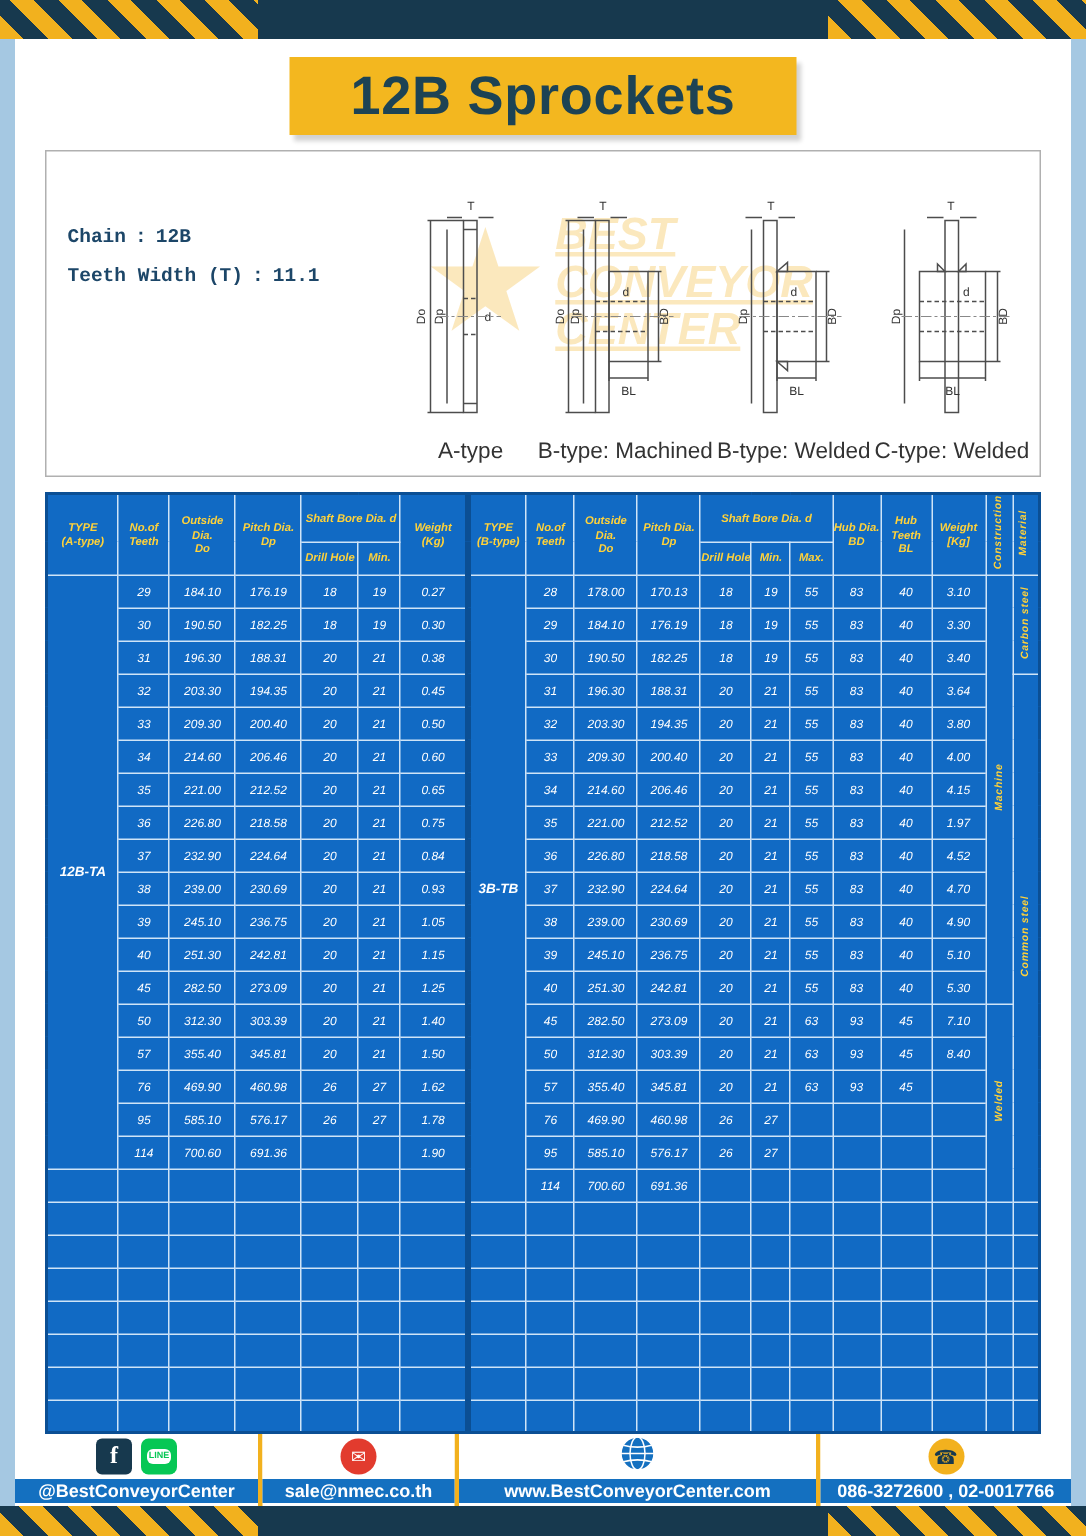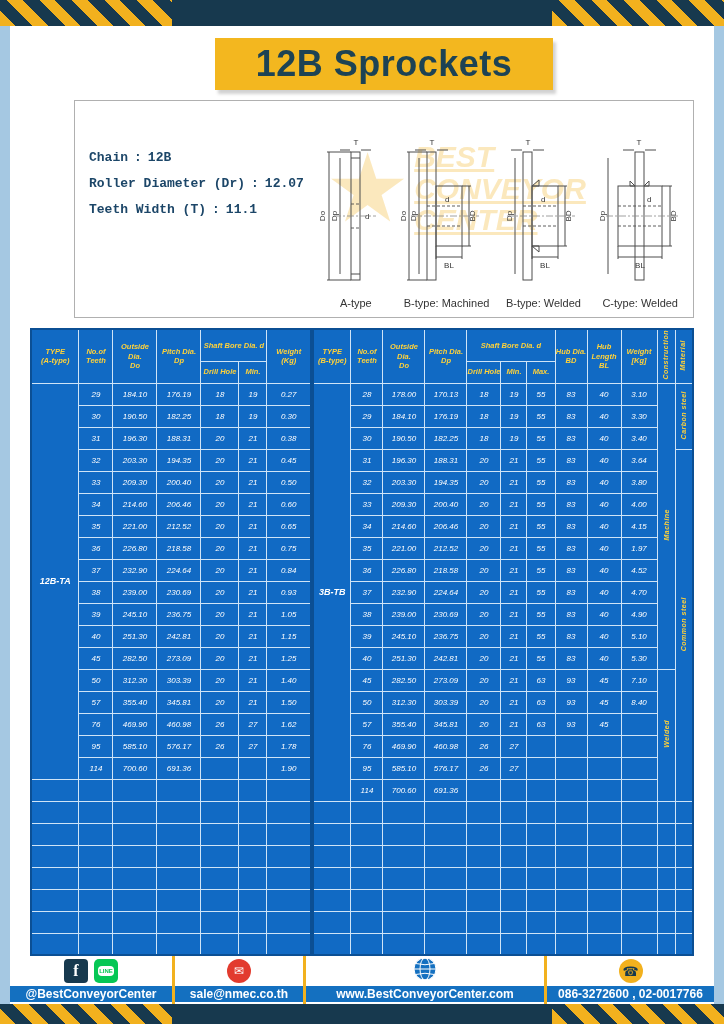--- a/index.html
+++ b/index.html
@@ -7,39 +7,39 @@
          font-family:"Liberation Sans",sans-serif;}
   
   .hazard{position:absolute;left:0;right:0;background:#17394e;}
   .hazard-top{top:0;height:26px;}
   .hazard-bottom{bottom:0;height:20px;}
   .hazard::before,.hazard::after{content:"";position:absolute;top:0;bottom:0;width:172px;
      background:repeating-linear-gradient(45deg,#f2b11e 0 11px,#17394e 11px 23px);}
   .hazard::before{left:0;}
   .hazard::after{right:0;}
   
-  .page{position:absolute;top:26px;bottom:20px;left:10px;right:10px;background:#ffffff;padding-left:44px;}
+  .page{position:absolute;top:26px;bottom:20px;left:10px;right:10px;background:#ffffff;}
   
   .banner{width:338px;height:52px;margin:12px auto 0;background:#f3b71f;display:flex;
           align-items:center;justify-content:center;box-shadow:3px 4px 3px rgba(0,0,0,.18);}
   .banner span{font-size:36px;font-weight:bold;color:#1d4354;letter-spacing:.5px;}
   
   .spec-box{position:relative;margin:10px 20px 0;height:216px;border:1px solid #b0b0b0;
             display:flex;background:#fff;overflow:hidden;}
   .spec-text{width:238px;padding:44px 0 0 14px;box-sizing:border-box;z-index:1;font-family:Liberation Mono, monospace;}
   .spec-line{font-size:13px;font-weight:bold;color:#1c4668;line-height:26px;white-space:nowrap;}
   .spec-colon{margin:0 6px;}
   .watermark{position:absolute;left:250px;top:40px;display:flex;align-items:center;gap:4px;z-index:0;}
   .wm-star{font-size:95px;line-height:1;color:rgba(243,186,55,.33);}
   .wm-text{font-size:30px;font-weight:bold;font-style:italic;color:rgba(243,186,55,.33);
            width:230px;line-height:1.05;text-decoration:underline;}
   .drawings{flex:1;display:flex;align-items:flex-end;justify-content:space-evenly;
             padding:6px 4px 8px 0;z-index:1;}
   .fig{display:flex;flex-direction:column;align-items:center;}
-  .fig-label{font-size:11px;color:#333;margin-top:2px;white-space:nowrap;}
+  .fig-label{font-size:15px;color:#333;margin-top:2px;white-space:nowrap;}
   .ln{stroke:#4d4d4d;stroke-width:1;fill:none;}
   .cl{stroke:#888;stroke-width:.8;stroke-dasharray:7 2 2 2;fill:none;}
   .bore{stroke:#4d4d4d;stroke-width:.9;stroke-dasharray:3 2;fill:none;}
   .dim{font-size:8px;fill:#333;font-family:"Liberation Sans",sans-serif;}
   
   .tables{display:flex;justify-content:flex-end;margin:10px 20px 0;font-style:italic;}
   table{border-collapse:collapse;table-layout:fixed;background:#116ac4;border:2px solid #0b4f94;}
   .ta{width:280px;}
   .tb{width:380px;}
   th,td{border:1px solid #cfe4f7;text-align:center;vertical-align:middle;padding:0;overflow:hidden;}
@@ -85,21 +85,20 @@
     </div>
 
     <div class="spec-box">
       <div class="watermark">
         <span class="wm-star">★</span>
         <span class="wm-text">BEST CONVEYOR CENTER</span>
       </div>
 
       <div class="spec-text">
         <div class="spec-line"><span>Chain</span><span class="spec-colon">:</span><span>12B</span></div>
-        <div class="spec-line"><span>Roller Diameter (Dr)</span><span class="spec-colon">:</span><span>12.07</span></div>
         <div class="spec-line"><span>Teeth Width (T)</span><span class="spec-colon">:</span><span>11.1</span></div>
       </div>
 
       <div class="drawings">
 
         <div class="fig">
           <svg width="84" height="158" viewBox="0 0 84 158">
             <text class="dim" x="42" y="8" text-anchor="middle">T</text>
             <line class="ln" x1="26" y1="13" x2="36" y2="13"></line>
               <line class="ln" x1="47" y1="13" x2="57" y2="13"></line>
@@ -482,21 +481,21 @@
 Teeth</th>
             <th rowspan="2" class="pre">Outside
 Dia.
 Do</th>
             <th rowspan="2" class="pre">Pitch Dia.
 Dp</th>
             <th colspan="3">Shaft Bore Dia. d</th>
             <th rowspan="2" class="pre">Hub Dia.
 BD</th>
             <th rowspan="2" class="pre">Hub
-Length
+Teeth
 BL</th>
             <th rowspan="2" class="pre">Weight
 [Kg]</th>
             <th rowspan="2"><span class="vtext">Construction</span></th>
             <th rowspan="2"><span class="vtext">Material</span></th>
           </tr>
           <tr>
             <th>Drill Hole</th>
             <th>Min.</th>
             <th>Max.</th>

